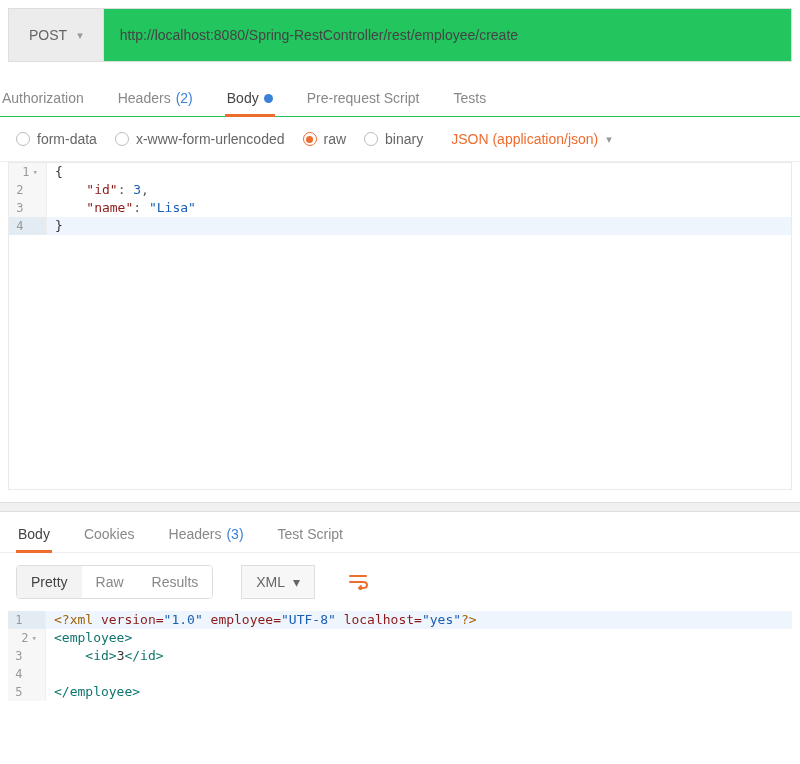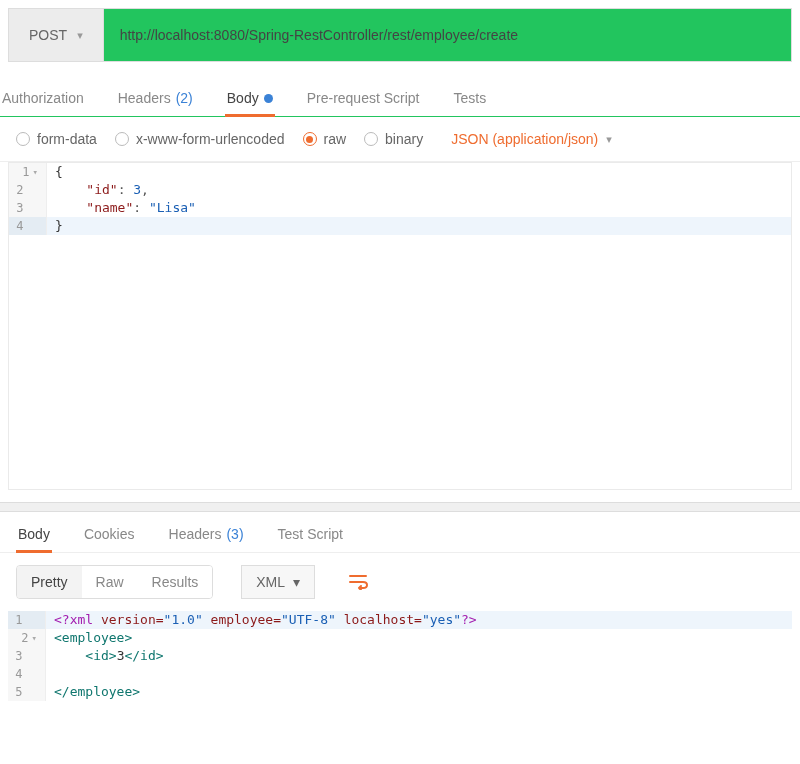--- a/index.html
+++ b/index.html
@@ -25,21 +25,21 @@
 .code-line { display: flex; }
 .gutter { width: 38px; flex-shrink: 0; background: #f7f7f7; color: #999; text-align: right; padding-right: 8px; border-right: 1px solid #eee; line-height: 18px; font-size: 12px; display: flex; align-items: center; justify-content: flex-end; gap: 3px; }
 .fold { font-size: 9px; color: #aaa; }
 .code { padding-left: 8px; line-height: 18px; white-space: pre; }
 .code-line.hl .code { background: #eef5fc; flex: 1; }
 .code-line.hl .gutter { background: #e4ecf3; }
 .brace { color: #333; }
 .key { color: #8c1a1a; }
 .num { color: #1a5fb4; }
 .str { color: #1a5fb4; }
-.xml-decl { color: #a21caf; }
+.xml-decl { color: #a16207; }
 .xml-tag { color: #0f766e; }
 .xml-attr { color: #8c1a1a; }
 .xml-val { color: #1a5fb4; }
 .xml-text { color: #333; }
 .divider { height: 10px; background: #f0f0f0; border-top: 1px solid #ddd; border-bottom: 1px solid #ddd; margin-top: 12px; }
 .resp-tabs { display: flex; gap: 30px; padding: 0 16px; border-bottom: 1px solid #eee; margin-top: 4px; }
 .view-bar { display: flex; align-items: center; gap: 16px; padding: 12px 16px; }
 .view-tabs { display: flex; border: 1px solid #ddd; border-radius: 4px; overflow: hidden; }
 .view-tab { padding: 8px 14px; color: #888; cursor: pointer; background: #fff; }
 .view-tab.active { background: #f3f3f3; color: #444; }

